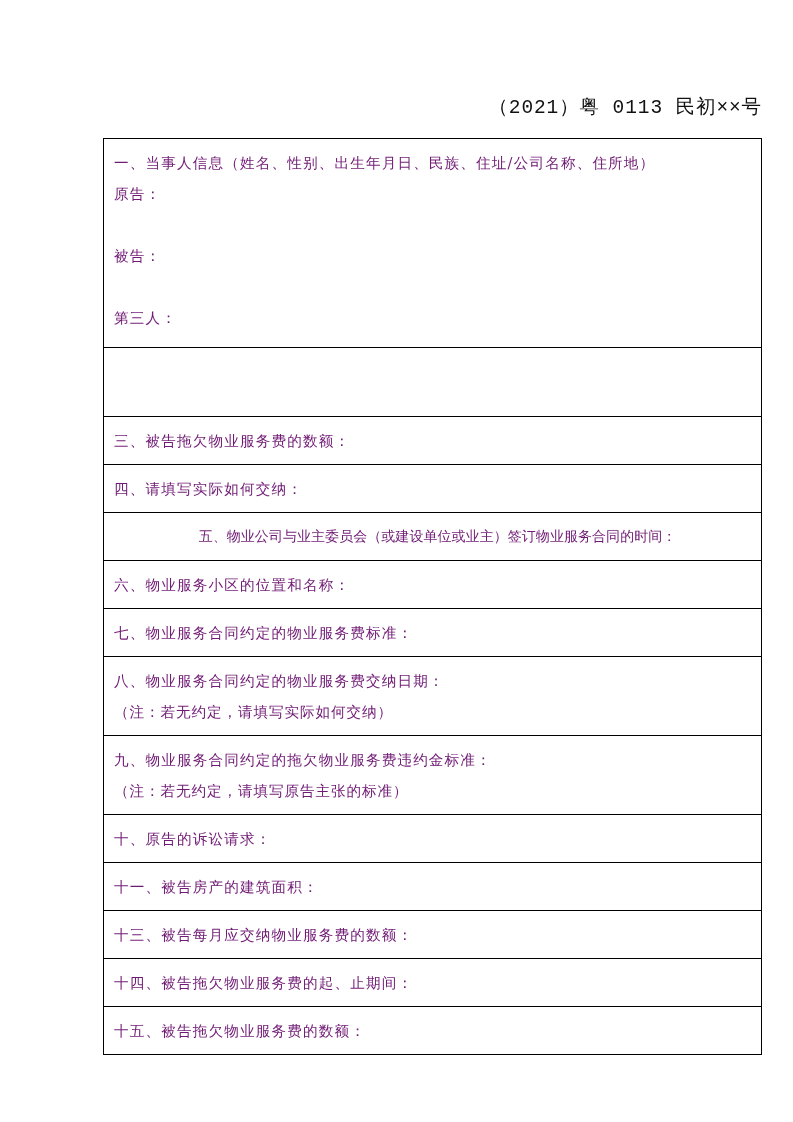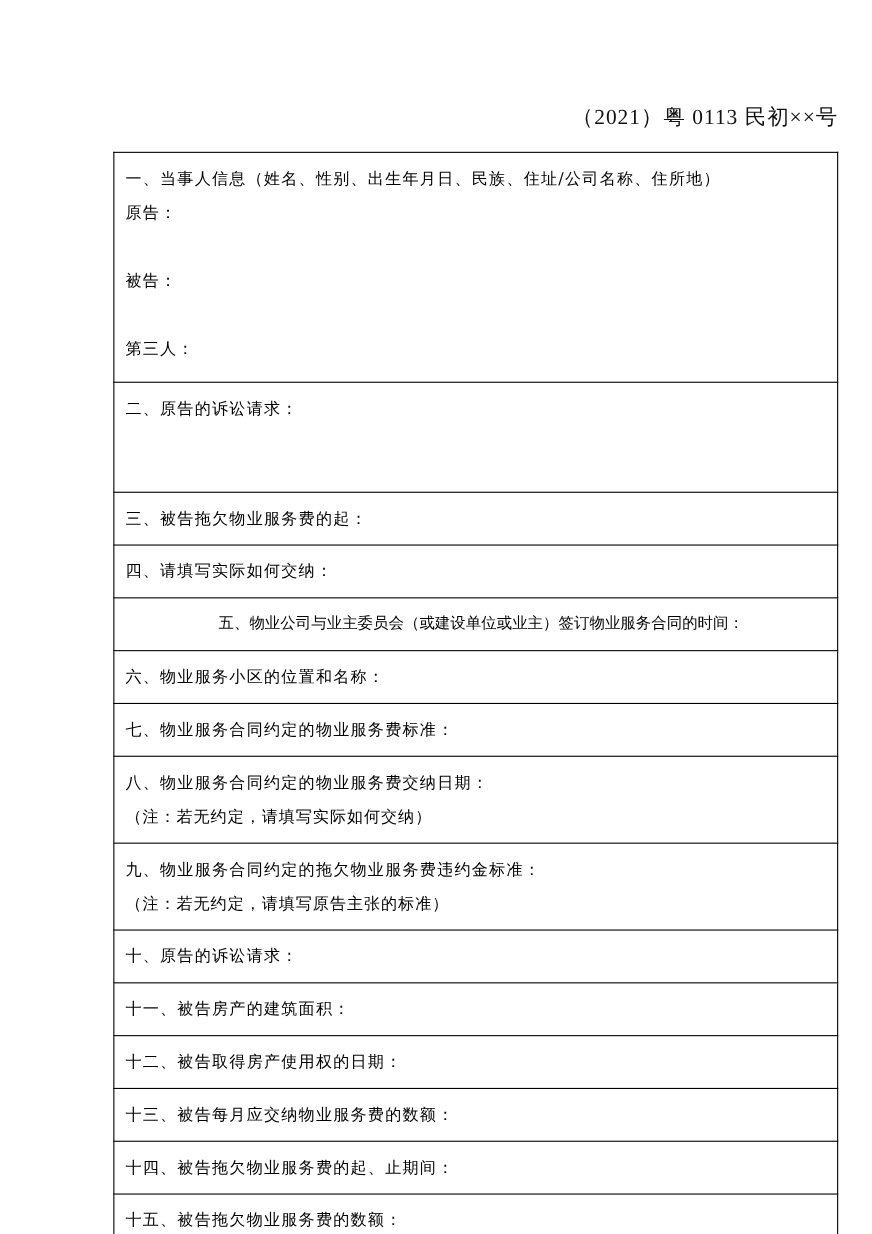--- a/index.html
+++ b/index.html
@@ -28,21 +28,21 @@
   .doc-title {
     position: absolute;
     left: 103px;
     top: 93px;
     width: 659px;
     text-align: right;
     font-size: 19.5px;
     letter-spacing: 0.9px;
     color: #111111;
     white-space: nowrap;
-    font-family: Liberation Serif, serif;
+    font-family: Liberation Mono, monospace;
   }
 
   
   .form-table {
     position: absolute;
     left: 103px;
     top: 138px;
     width: 659px;
     border-collapse: collapse;
     table-layout: fixed;
@@ -52,21 +52,21 @@
     padding: 0;
     vertical-align: top;
   }
 
   .cell {
     box-sizing: border-box;
     padding: 8px 0 8px 10px;
     font-size: 14.6px;
     line-height: 31px;
     letter-spacing: 1.15px;
-    color: #000000;
+    color: #701a75;
     font-family: "DejaVu Serif", "Liberation Serif", serif;
   }
 
   .line { display: block; white-space: nowrap; }
   .line.blank { color: transparent; }
 
   
   .cell.tight {
     font-size: 14px;
     letter-spacing: 0.05px;
@@ -101,31 +101,30 @@
             <span class="line blank">&nbsp;</span>
             <span class="line">第三人：</span>
             <div class="pad-6"></div>
           </div>
         </td>
       </tr>
 
       <tr>
         <td>
           <div class="cell">
-            <span class="line">二、原告的诉讼请求：</span>
             <div class="pad-30"></div>
             <div class="pad-22"></div>
           </div>
         </td>
       </tr>
 
       <tr>
         <td>
           <div class="cell">
-            <span class="line">三、被告拖欠物业服务费的起：</span>
+            <span class="line">三、被告拖欠物业服务费的数额：</span>
           </div>
         </td>
       </tr>
 
       <tr>
         <td>
           <div class="cell">
             <span class="line">四、请填写实际如何交纳：</span>
           </div>
         </td>
@@ -182,27 +181,20 @@
       </tr>
 
       <tr>
         <td>
           <div class="cell">
             <span class="line">十一、被告房产的建筑面积：</span>
           </div>
         </td>
       </tr>
 
-      <tr>
-        <td>
-          <div class="cell">
-            <span class="line">十二、被告取得房产使用权的日期：</span>
-          </div>
-        </td>
-      </tr>
 
       <tr>
         <td>
           <div class="cell">
             <span class="line">十三、被告每月应交纳物业服务费的数额：</span>
           </div>
         </td>
       </tr>
 
       <tr>

